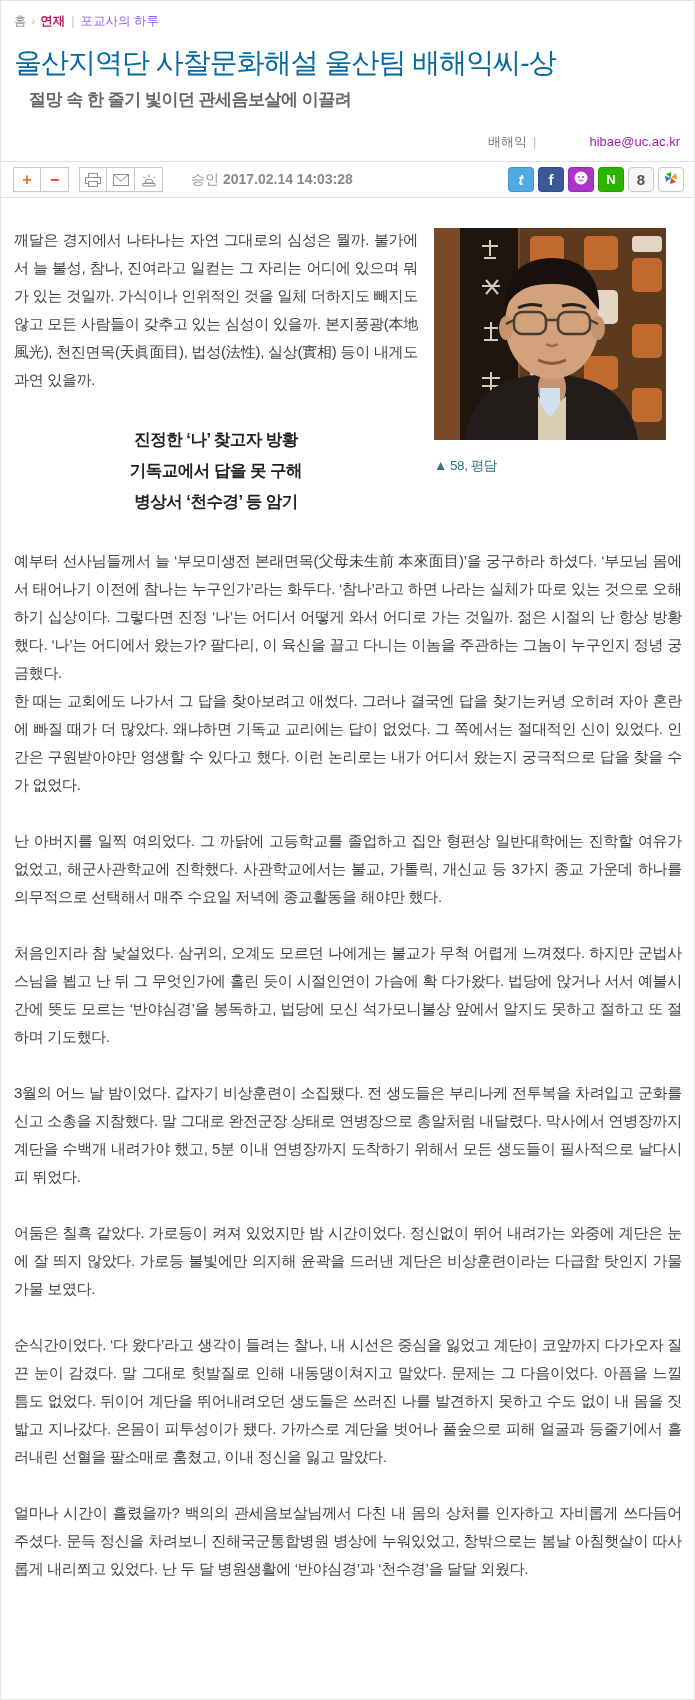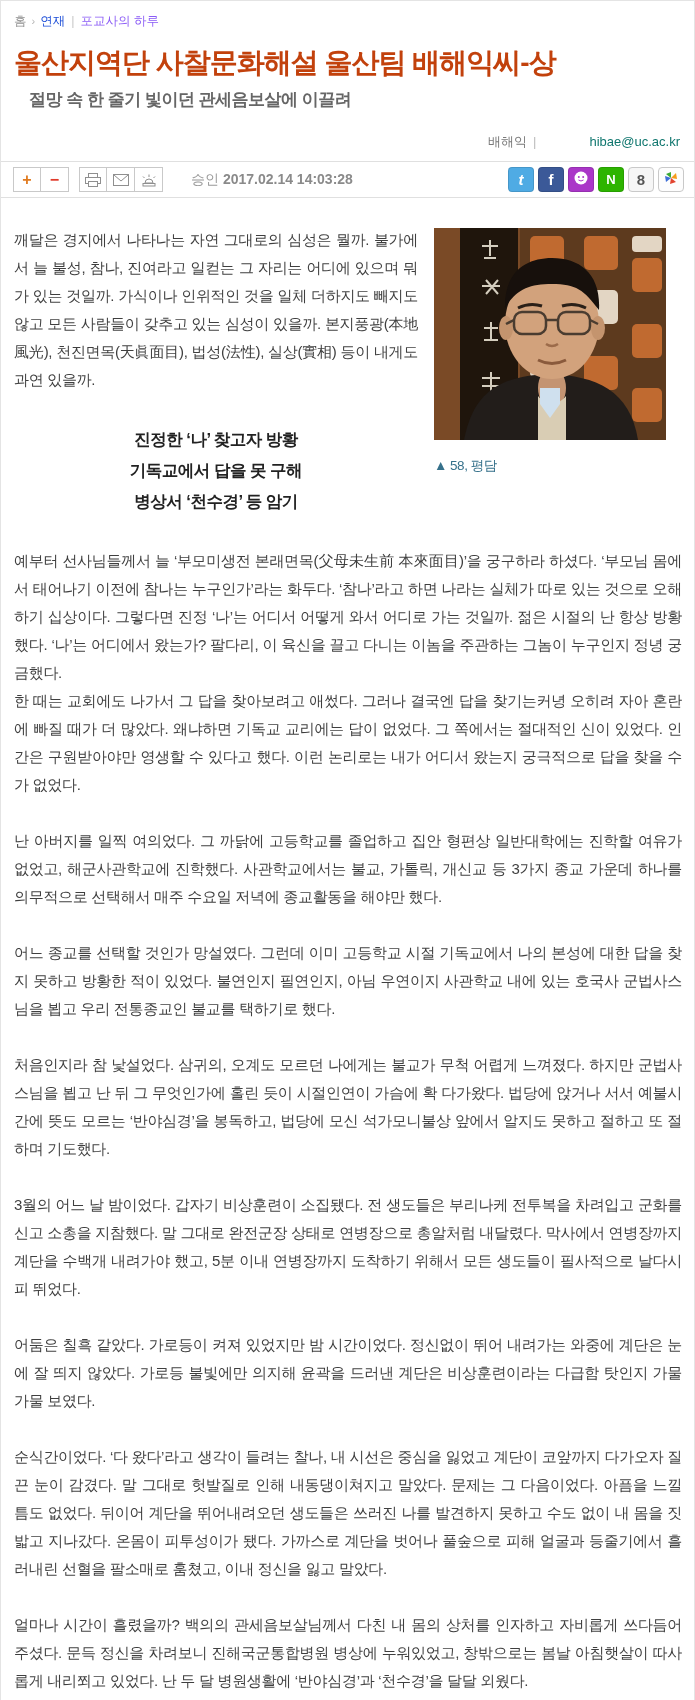--- a/index.html
+++ b/index.html
@@ -5,33 +5,33 @@
   * { margin:0; padding:0; box-sizing:border-box; }
   html,body { background:#fff; }
   body { font-family:"Liberation Sans","DejaVu Sans",sans-serif; color:#444; }
   .page { width:695px; min-height:1700px; margin:0 auto; background:#fff;
           border:1px solid #e4e4e4; }
   .page-inner { padding:0; }
 
   
   .breadcrumb { padding:12px 13px 0 13px; font-size:12.5px; color:#909090; }
   .breadcrumb .sep { margin:0 5px; color:#b5b5b5; font-size:11px; }
-  .breadcrumb .section { color:#1d4ed8; font-weight:normal; }
+  .breadcrumb .section { color:#be185d; font-weight:bold; }
   .breadcrumb .bar { margin:0 6px; color:#c9c9c9; }
   .breadcrumb .category { color:#8b5cf6; }
 
   
   .title { padding:16px 13px 0 13px; font-size:28px; line-height:34px;
-           font-weight:bold; color:#c2410c; letter-spacing:-1px; }
+           font-weight:normal; color:#0369a1; letter-spacing:-1px; }
   .subtitle { padding:8px 13px 0 28px; font-size:17px; color:#666;
               letter-spacing:-0.5px; }
   .author-line { padding:22px 14px 10px 13px; text-align:right; font-size:13px;
                  color:#7a7a7a; }
   .author-line .a-sep { margin:0 6px; color:#bbb; }
-  .author-line a { color:#0f766e; text-decoration:none;padding-left:47px; }
+  .author-line a { color:#a21caf; text-decoration:none;padding-left:47px; }
 
   
   .toolbar { border-top:1px solid #e0e0e0; border-bottom:1px solid #e0e0e0;
              padding:5px 10px 5px 12px; display:flex; align-items:center; }
   .tool-left { display:flex; align-items:center; gap:10px; }
   .btn-group { display:flex; }
   .tool-btn { width:28px; height:25px; background:#fff; border:1px solid #c9c9c9;
               display:inline-flex; align-items:center; justify-content:center;
               cursor:pointer; font-size:16px; font-weight:bold; }
   .btn-group .tool-btn + .tool-btn { border-left:none; }
@@ -213,21 +213,20 @@
 
       <div class="lead-block">
         <div>진정한 ‘나’ 찾고자 방황</div>
         <div>기독교에서 답을 못 구해</div>
         <div>병상서 ‘천수경’ 등 암기</div>
       </div>
 
       <p class="para tight">예부터 선사님들께서 늘 ‘부모미생전 본래면목(父母未生前 本來面目)’을 궁구하라 하셨다. ‘부모님 몸에서 태어나기 이전에 참나는 누구인가’라는 화두다. ‘참나’라고 하면 나라는 실체가 따로 있는 것으로 오해하기 십상이다. 그렇다면 진정 ‘나’는 어디서 어떻게 와서 어디로 가는 것일까. 젊은 시절의 난 항상 방황했다. ‘나’는 어디에서 왔는가? 팔다리, 이 육신을 끌고 다니는 이놈을 주관하는 그놈이 누구인지 정녕 궁금했다.</p>
       <p class="para">한 때는 교회에도 나가서 그 답을 찾아보려고 애썼다. 그러나 결국엔 답을 찾기는커녕 오히려 자아 혼란에 빠질 때가 더 많았다. 왜냐하면 기독교 교리에는 답이 없었다. 그 쪽에서는 절대적인 신이 있었다. 인간은 구원받아야만 영생할 수 있다고 했다. 이런 논리로는 내가 어디서 왔는지 궁극적으로 답을 찾을 수가 없었다.</p>
       <p class="para">난 아버지를 일찍 여의었다. 그 까닭에 고등학교를 졸업하고 집안 형편상 일반대학에는 진학할 여유가 없었고, 해군사관학교에 진학했다. 사관학교에서는 불교, 가톨릭, 개신교 등 3가지 종교 가운데 하나를 의무적으로 선택해서 매주 수요일 저녁에 종교활동을 해야만 했다.</p>
-      <p class="para">어느 종교를 선택할 것인가 망설였다. 그런데 이미 고등학교 시절 기독교에서 나의 본성에 대한 답을 찾지 못하고 방황한 적이 있었다. 불연인지 필연인지, 아님 우연이지 사관학교 내에 있는 호국사 군법사스님을 뵙고 우리 전통종교인 불교를 택하기로 했다.</p>
       <p class="para">처음인지라 참 낯설었다. 삼귀의, 오계도 모르던 나에게는 불교가 무척 어렵게 느껴졌다. 하지만 군법사스님을 뵙고 난 뒤 그 무엇인가에 홀린 듯이 시절인연이 가슴에 확 다가왔다. 법당에 앉거나 서서 예불시간에 뜻도 모르는 ‘반야심경’을 봉독하고, 법당에 모신 석가모니불상 앞에서 알지도 못하고 절하고 또 절하며 기도했다.</p>
       <p class="para">3월의 어느 날 밤이었다. 갑자기 비상훈련이 소집됐다. 전 생도들은 부리나케 전투복을 차려입고 군화를 신고 소총을 지참했다. 말 그대로 완전군장 상태로 연병장으로 총알처럼 내달렸다. 막사에서 연병장까지 계단을 수백개 내려가야 했고, 5분 이내 연병장까지 도착하기 위해서 모든 생도들이 필사적으로 날다시피 뛰었다.</p>
       <p class="para">어둠은 칠흑 같았다. 가로등이 켜져 있었지만 밤 시간이었다. 정신없이 뛰어 내려가는 와중에 계단은 눈에 잘 띄지 않았다. 가로등 불빛에만 의지해 윤곽을 드러낸 계단은 비상훈련이라는 다급함 탓인지 가물가물 보였다.</p>
       <p class="para">순식간이었다. ‘다 왔다’라고 생각이 들려는 찰나, 내 시선은 중심을 잃었고 계단이 코앞까지 다가오자 질끈 눈이 감겼다. 말 그대로 헛발질로 인해 내동댕이쳐지고 말았다. 문제는 그 다음이었다. 아픔을 느낄 틈도 없었다. 뒤이어 계단을 뛰어내려오던 생도들은 쓰러진 나를 발견하지 못하고 수도 없이 내 몸을 짓밟고 지나갔다. 온몸이 피투성이가 됐다. 가까스로 계단을 벗어나 풀숲으로 피해 얼굴과 등줄기에서 흘러내린 선혈을 팔소매로 훔쳤고, 이내 정신을 잃고 말았다.</p>
       <p class="para">얼마나 시간이 흘렸을까? 백의의 관세음보살님께서 다친 내 몸의 상처를 인자하고 자비롭게 쓰다듬어 주셨다. 문득 정신을 차려보니 진해국군통합병원 병상에 누워있었고, 창밖으로는 봄날 아침햇살이 따사롭게 내리쬐고 있었다. 난 두 달 병원생활에 ‘반야심경’과 ‘천수경’을 달달 외웠다.</p>
 
     </div>
   </div>
 </div>
 

